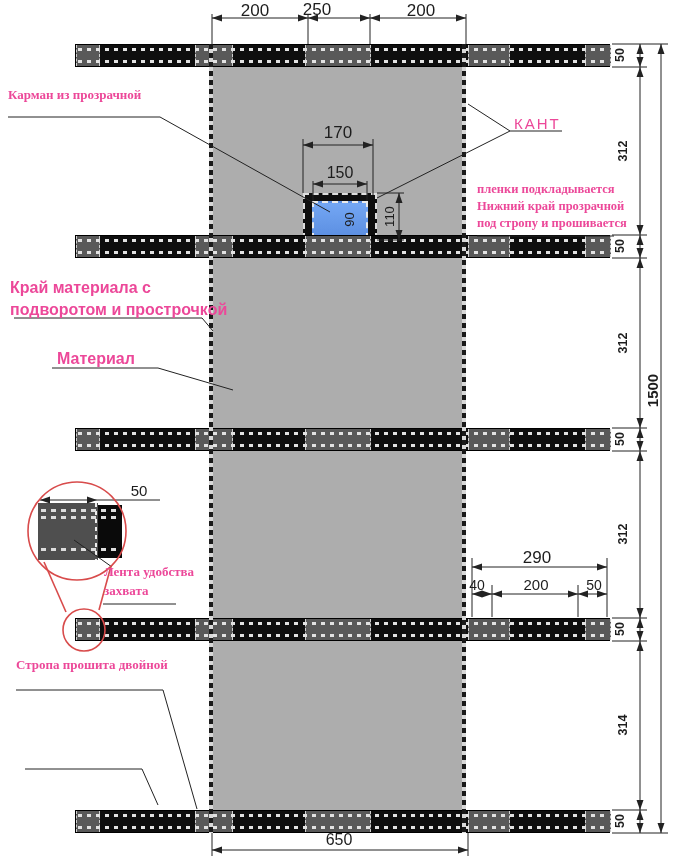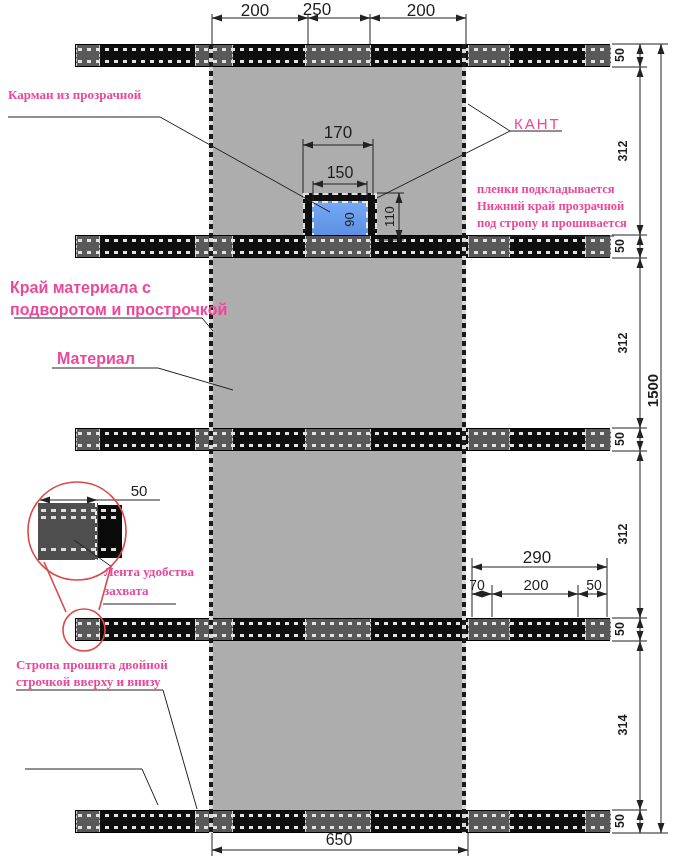--- a/index.html
+++ b/index.html
@@ -187,21 +187,20 @@
 
   <div class="lbl sans-b" style="left:57px;top:348px">Материал</div>
 
   <div class="lbl serif" style="left:104px;top:562px;line-height:19px">
     <div>Лента удобства</div>
     <div>захвата</div>
   </div>
 
   <div class="lbl serif" style="left:16px;top:656px;line-height:17px">
     <div>Стропа прошита двойной</div>
-    <div>строчкой вверху и внизу</div>
   </div>
 
 
   <div class="dim f17" style="left:255px;top:1px">200</div>
   <div class="dim f17" style="left:317px;top:0">250</div>
   <div class="dim f17" style="left:421px;top:1px">200</div>
 
   <div class="dim f17" style="left:338px;top:123px">170</div>
   <div class="dim" style="left:340px;top:164px">150</div>
 
@@ -215,21 +214,21 @@
   <div class="vdim" style="left:608px;top:814px;width:24px">50</div>
 
   <div class="vdim" style="left:606px;top:144px;width:34px">312</div>
   <div class="vdim" style="left:606px;top:336px;width:34px">312</div>
   <div class="vdim" style="left:606px;top:527px;width:34px">312</div>
   <div class="vdim" style="left:606px;top:718px;width:34px">314</div>
 
   <div class="vdim v15" style="left:630px;top:382px;width:44px">1500</div>
 
   <div class="dim f17" style="left:537px;top:548px">290</div>
-  <div class="dim f14" style="left:477px;top:577px">70</div>
+  <div class="dim f14" style="left:477px;top:577px">40</div>
   <div class="dim f15" style="left:536px;top:576px">200</div>
   <div class="dim f14" style="left:594px;top:577px">50</div>
 
   <div class="dim" style="left:339px;top:831px">650</div>
   <div class="dim f15" style="left:139px;top:482px">50</div>
 
 <div class="band" style="top: 44px;">
       <div class="bseg" style="left: 0px; width: 24px;"></div>
       <div class="bseg" style="left: 119px; width: 38px;"></div>
       <div class="bseg" style="left: 229px; width: 66px;"></div>

